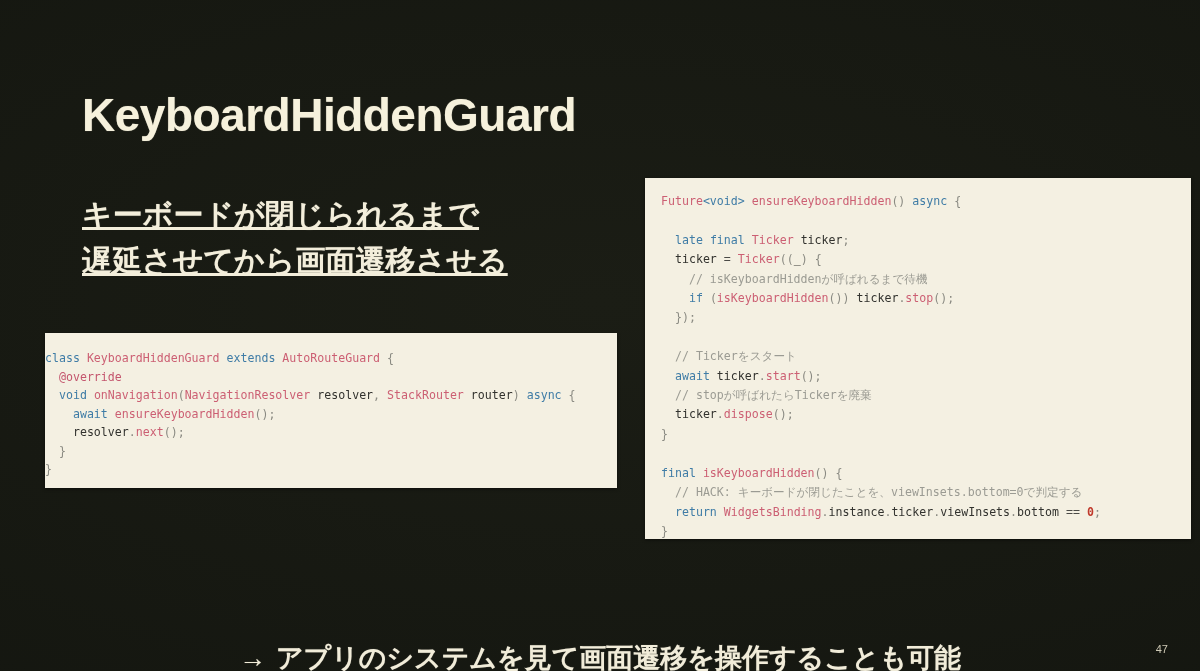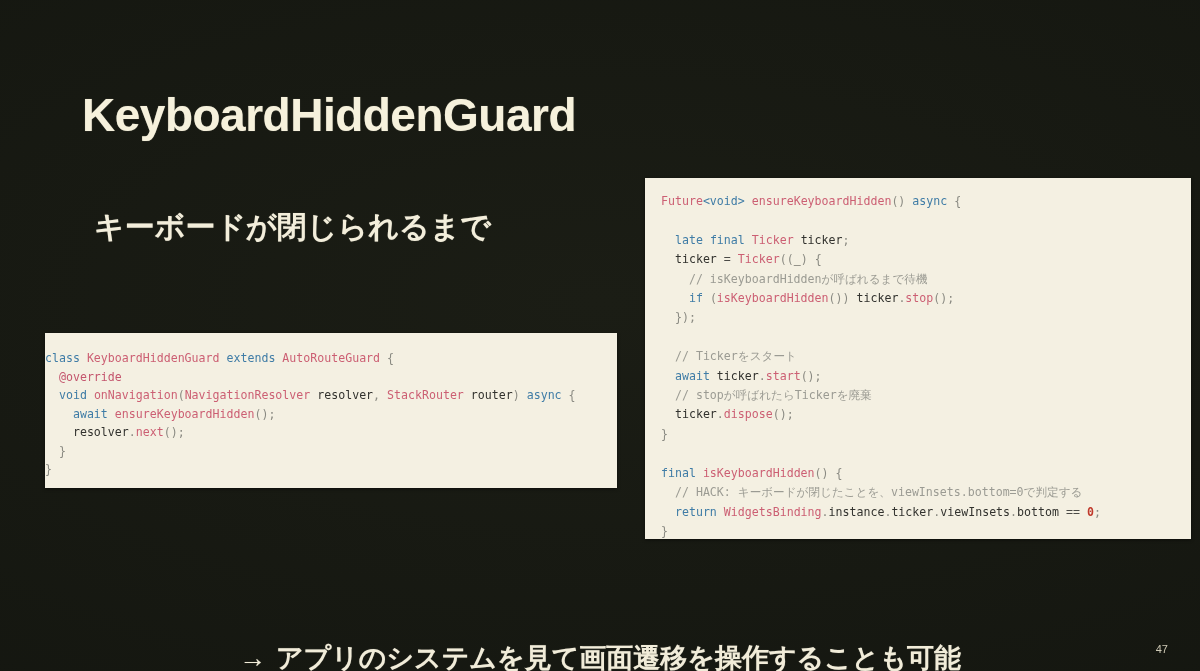--- a/index.html
+++ b/index.html
@@ -43,21 +43,21 @@
     position: absolute;
     left: 82px;
     top: 192px;
     font-size: 30px;
     line-height: 1.52;
     font-weight: bold;
     color: #f3eedb;
     text-shadow: 0 0 1px rgba(243,238,219,0.4);
     white-space: nowrap;
   }
-  .subtitle div { margin: 12px; }
+  .subtitle div { margin: 0; text-decoration: underline; }
 
   
   .code-panel {
     position: absolute;
     background: #f4f0e2;
     box-shadow: 0 1px 3px rgba(0,0,0,0.5);
     font-family: "DejaVu Sans Mono", "Liberation Mono", monospace;
     color: #2f2f2f;
     overflow: hidden;
   }
@@ -125,20 +125,21 @@
 </style>
 </head>
 <body>
 
 <div class="slide">
 
   <div class="title">KeyboardHiddenGuard</div>
 
   <div class="subtitle">
     <div>キーボードが閉じられるまで</div>
+    <div>遅延させてから画面遷移させる</div>
   </div>
 
   <div class="code-panel" id="code-left">
     <pre><span class="k">class</span> <span class="t">KeyboardHiddenGuard</span> <span class="k">extends</span> <span class="t">AutoRouteGuard</span> <span class="p">{</span>
   <span class="an">@override</span>
   <span class="k">void</span> <span class="fn">onNavigation</span><span class="p">(</span><span class="t">NavigationResolver</span> <span class="id">resolver</span><span class="p">,</span> <span class="t">StackRouter</span> <span class="id">router</span><span class="p">)</span> <span class="k">async</span> <span class="p">{</span>
     <span class="k">await</span> <span class="fn">ensureKeyboardHidden</span><span class="p">();</span>
     <span class="id">resolver</span><span class="p">.</span><span class="fn">next</span><span class="p">();</span>
   <span class="p">}</span>
 <span class="p">}</span></pre>

